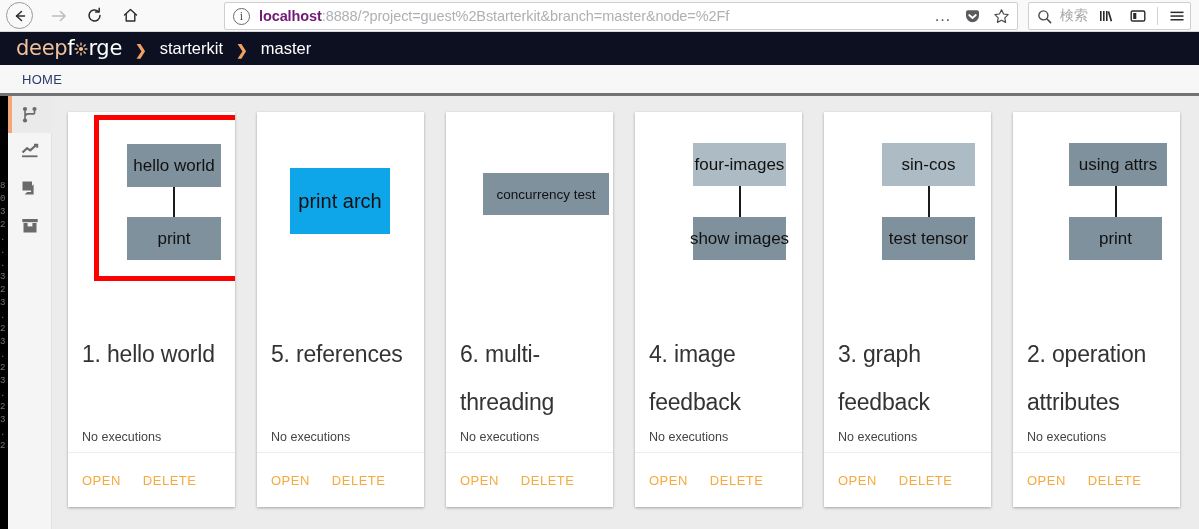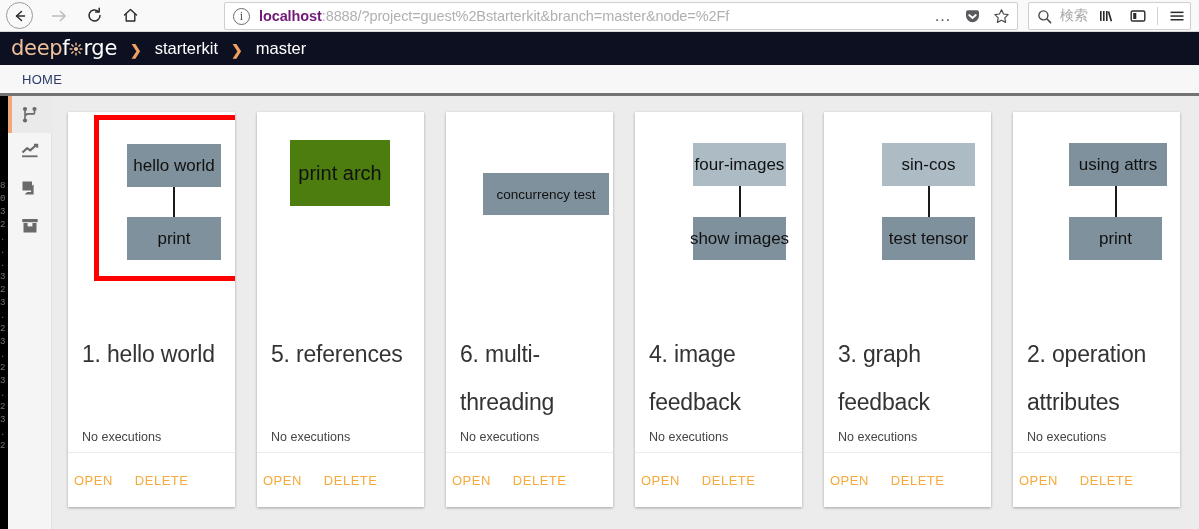--- a/index.html
+++ b/index.html
@@ -103,21 +103,21 @@
     color: #2b2b2b;
   }
   .cr-sep { width: 1px; height: 18px; background: #d3d3d6; margin: 0 3px; }
 
   
   .df-header {
     position: absolute; left: 0; top: 32px;
     width: 1199px; height: 33px;
     background: #0d1021;
     display: flex; align-items: center;
-    padding-left: 11px;
+    padding-left: 16px;
     z-index: 5;
   }
   .logo {
     font-size: 21px;
     font-family: "DejaVu Sans", sans-serif;
     letter-spacing: -0.3px;
     display: flex; align-items: baseline;
     line-height: 1;
   }
   .logo .l-deep { color: #f0c19a; }
@@ -237,21 +237,21 @@
     font-size: 12.5px;
     color: #444444;
     position: absolute;
     left: 14px;
     top: 118px;
   }
   .card-actions {
     height: 55px;
     border-top: 1px solid #ececec;
     display: flex; align-items: center;
-    padding-left: 6px;
+    padding-left: 14px;
     gap: 22px;
   }
   .act-btn {
     font-size: 13px;
     color: #f6a93c;
     letter-spacing: 0.5px;
   }
 
   
   .term-edge {
@@ -483,21 +483,21 @@
         <div class="card-sub">No executions</div>
       </div>
       <div class="card-actions">
         <div class="act-btn">OPEN</div>
         <div class="act-btn">DELETE</div>
       </div>
     </div>
 
     <div class="card">
       <div class="thumb">
-        <div class="node" style="left:33px;top:28px;width:100px;height:66px;background:#4d7c0f;font-size:20px;">print arch</div>
+        <div class="node" style="left:33px;top:56px;width:100px;height:66px;background:#0ea5e9;font-size:20px;">print arch</div>
       </div>
       <div class="card-body">
         <div class="card-title">5. references</div>
         <div class="card-sub">No executions</div>
       </div>
       <div class="card-actions">
         <div class="act-btn">OPEN</div>
         <div class="act-btn">DELETE</div>
       </div>
     </div>

